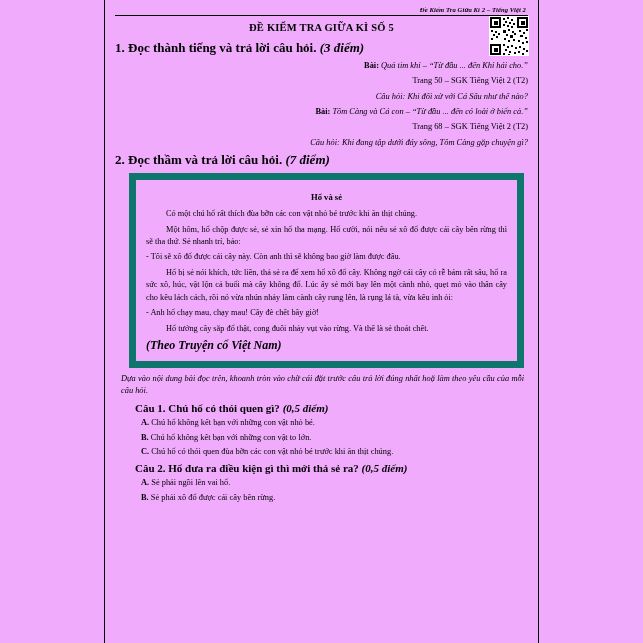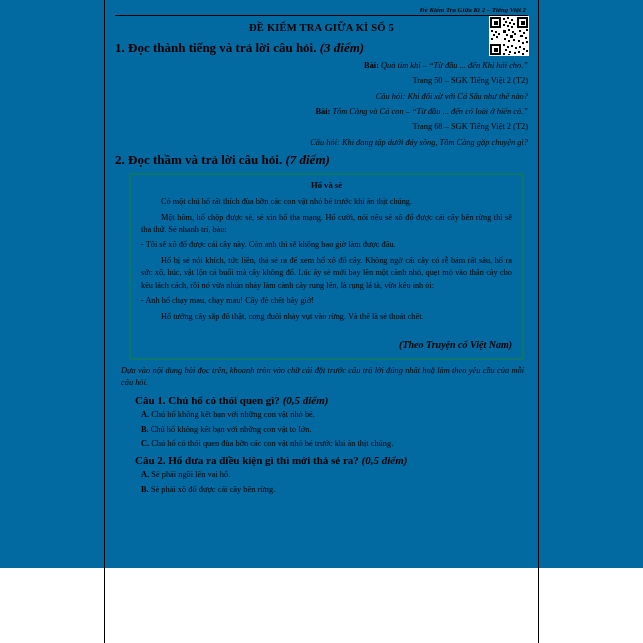--- a/index.html
+++ b/index.html
@@ -10,23 +10,23 @@
   body {
     width: 643px;
     height: 643px;
     font-family: "Liberation Serif", serif;
     color: #000;
     overflow: hidden;
   }
   .page {
     position: relative;
     width: 643px;
-    height: 568px;
+    height: 643px;
     box-sizing: border-box;
-    background: #0369a1;
+    background: #f0abfc;
   }
   
   .frame-left {
     position: absolute;
     left: 104px;
     top: 0;
     width: 1px;
     height: 643px;
     background: #000;
   }
@@ -93,45 +93,45 @@
   .line {
     font-size: 8.4px;
     margin: 0 0 4px 30px;
     line-height: 1.35;
     text-align: right;
   }
   .line b { font-weight: bold; }
   .line .it { font-style: italic; }
   .line.indent2 { margin-left: 46px; }
   .box {
-    border: 2px solid #0f766e;
+    border: 7px solid #0f766e;
     margin: 5px 4px 4px 14px;
-    padding: 3px 10px 8px 10px;
+    padding: 10px 10px 8px 10px;
     box-sizing: border-box;
   }
   .box-title {
     text-align: center;
     font-weight: bold;
     font-size: 8.6px;
     margin: 2px 0 6px 0;
   }
   .para {
     font-size: 8.3px;
     line-height: 1.5;
     text-align: justify;
     text-indent: 20px;
     margin: 0 0 3px 0;
   }
   .para.noindent { text-indent: 0; }
   .src {
-    text-align: right;
-    font-size: 10px;
+    text-align: left;
+    font-size: 12px;
     font-style: italic;
     font-weight: bold;
-    margin-top: 16px;
+    margin-top: 3px;
   }
   .note {
     font-size: 8.4px;
     font-style: italic;
     line-height: 1.45;
     margin: 5px 4px 5px 6px;
     text-align: justify;
   }
   .q {
     font-size: 11px;

